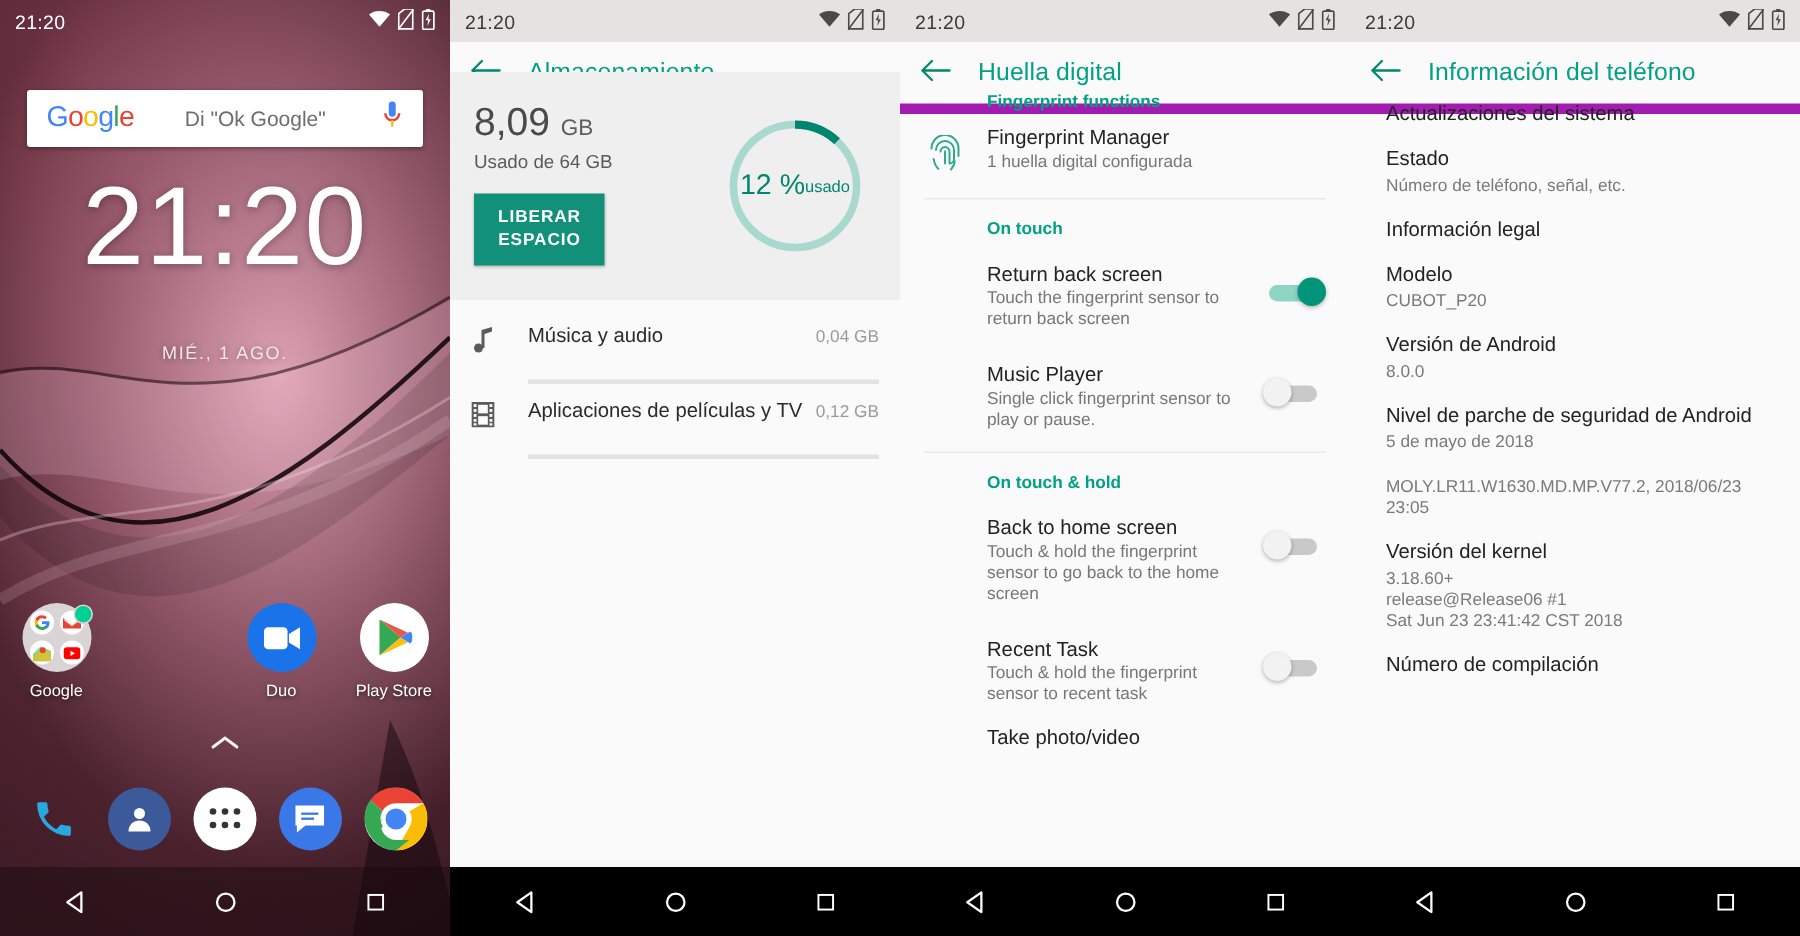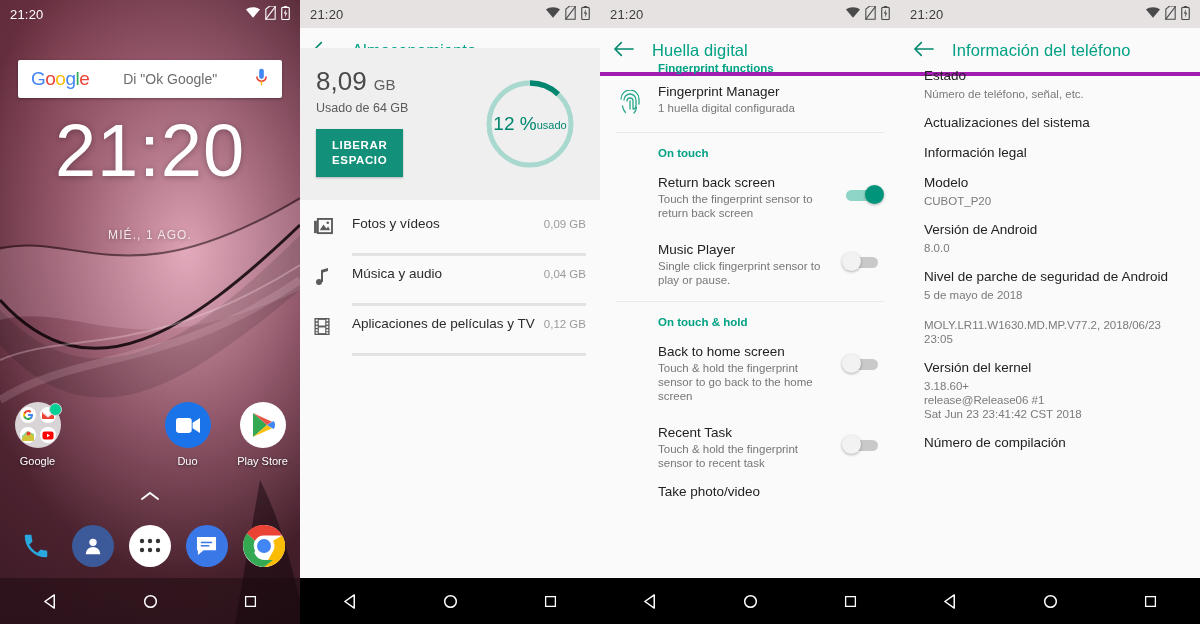--- a/index.html
+++ b/index.html
@@ -72,21 +72,21 @@
           display:flex;align-items:center;justify-content:space-around;}
   .navbar.black{background:#000;}
   .navbar.trans{background:rgba(25,8,14,.45);}
   .nav-ico{color:#fff;display:flex;align-items:center;justify-content:center;}
 
   
   .settings{position:absolute;inset:0;background:#fafafa;}
   .appbar{
     height:48px;background:#fafafa;display:flex;align-items:center;
     padding-left:14px;box-sizing:border-box;
-    border-bottom:4px solid #a21caf;
+    border-bottom:7px solid #a21caf;
   }
   .appbar .back{color:#00886e;font-size:20px;line-height:1;margin-right:18px;cursor:pointer;}
   .appbar .title{color:#00a184;font-size:16.5px;font-weight:400;letter-spacing:.1px;}
   .scroll{position:absolute;top:48px;bottom:46px;left:0;right:0;overflow:hidden;}
 
   
   .storage-card{background:#f0efef;padding:18px 16px 20px 16px;position:relative;height:152px;box-sizing:border-box;}
   .st-size{font-size:26px;color:#4a4a4a;font-weight:400;}
   .st-size .unit{font-size:15px;color:#5e5e5e;}
   .st-sub{font-size:12.5px;color:#5a5a5a;margin-top:4px;}
@@ -366,37 +366,20 @@
             <div class="pct">
               <span class="big">12 %</span>
               <span class="small">usado</span>
             </div>
           </div>
         </div>
 
         <div class="st-list">
           <div class="st-item">
             <span class="st-ico">
-              <svg width="19" height="17" viewBox="0 0 20 18">
-                  <rect x="0" y="3" width="3" height="13" fill="#5b5b5b"></rect>
-                  <rect x="4" y="1" width="15" height="15" fill="none" stroke="#5b5b5b" stroke-width="2"></rect>
-                  <path d="M6 13 L10 7 L13 11 L15 9 L17 13 Z" fill="#5b5b5b"></path>
-                  <circle cx="14.5" cy="5" r="1.4" fill="#5b5b5b"></circle>
-                </svg>
-            </span>
-            <div class="st-body">
-              <div class="st-row">
-                <span class="st-name">Fotos y vídeos</span>
-                <span class="st-val">0,09 GB</span>
-              </div>
-              <div class="st-bar"></div>
-            </div>
-          </div>
-          <div class="st-item">
-            <span class="st-ico">
               <svg width="16" height="18" viewBox="0 0 16 18">
                   <path d="M7 14 V2 L14 0 V3 L9 4.6 V14 Z" fill="#5b5b5b"></path>
                   <circle cx="5" cy="14" r="3" fill="#5b5b5b"></circle>
                 </svg>
             </span>
             <div class="st-body">
               <div class="st-row">
                 <span class="st-name">Música y audio</span>
                 <span class="st-val">0,04 GB</span>
               </div>
@@ -605,25 +588,25 @@
           <svg width="20" height="16" viewBox="0 0 22 16">
               <path d="M8 1 L1 8 L8 15 M1 8 H21" stroke="#00886e" stroke-width="1.7" fill="none" stroke-linecap="round" stroke-linejoin="round"></path>
             </svg>
         </span>
         <span class="title">Información del teléfono</span>
       </div>
 
       <div class="scroll">
         <div class="spacer"></div>
         <div class="ab-item">
+          <div class="ab-title">Actualizaciones del sistema</div>
+        </div>
+        <div class="ab-item">
           <div class="ab-title">Estado</div>
           <div class="ab-sub">Número de teléfono, señal, etc.</div>
-        </div>
-        <div class="ab-item">
-          <div class="ab-title">Actualizaciones del sistema</div>
         </div>
         <div class="ab-item">
           <div class="ab-title">Información legal</div>
         </div>
         <div class="ab-item">
           <div class="ab-title">Modelo</div>
           <div class="ab-sub">CUBOT_P20</div>
         </div>
         <div class="ab-item">
           <div class="ab-title">Versión de Android</div>

